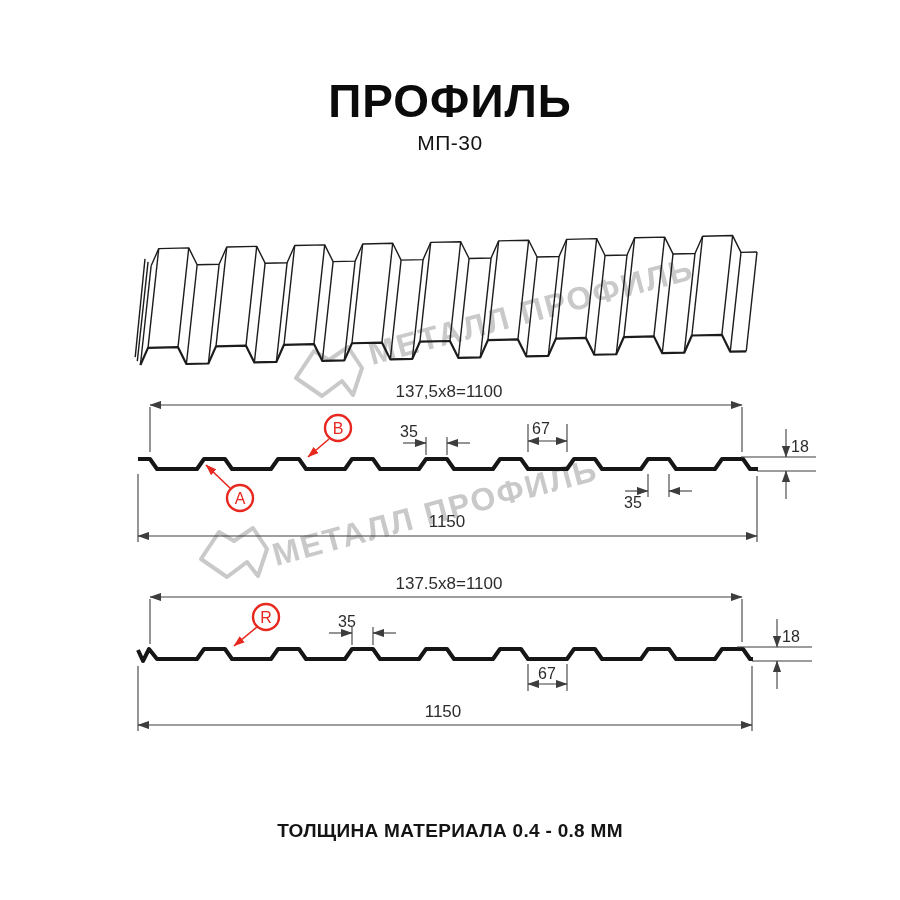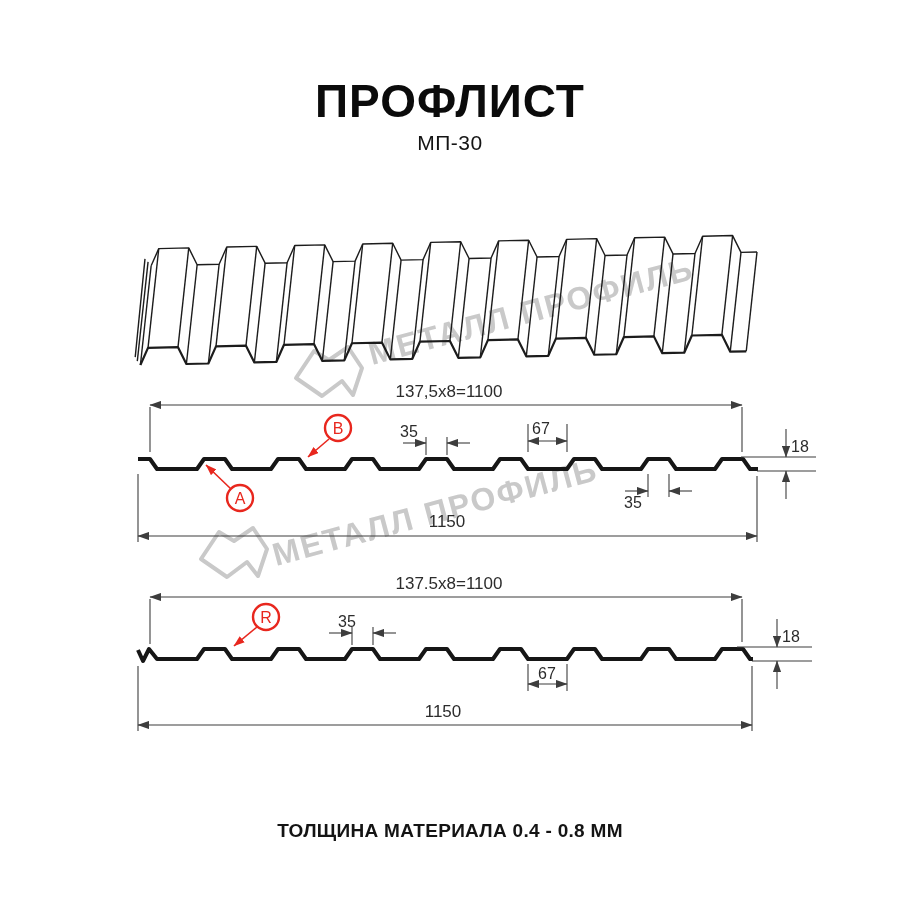--- a/index.html
+++ b/index.html
@@ -23,21 +23,21 @@
   .redletter{font-family:"Liberation Sans",sans-serif;font-size:16px;font-weight:500;fill:#e8271e;}
   .wmlogo{stroke:#c9c9c9;stroke-width:4;fill:none;stroke-linejoin:round;}
   .wmtext{font-family:"Liberation Sans",sans-serif;font-size:32px;font-weight:700;
           letter-spacing:2px;fill:#c9c9c9;}
 </style>
 </head>
 <body>
 
 <div class="canvas">
 
-  <div class="page-title">ПРОФЛИСТ</div>
+  <div class="page-title">ПРОФИЛЬ</div>
   <div class="page-subtitle">МП-30</div>
 
   <svg class="drawing" width="900" height="900" viewBox="0 0 900 900">
     <defs>
       <marker id="arr" viewBox="0 0 10 7" refX="9.5" refY="3.5" markerWidth="11" markerHeight="8" orient="auto-start-reverse">
           <path d="M0,0 L10,3.5 L0,7 z" fill="#3d3d3d"></path>
         </marker>
       <marker id="arrR" viewBox="0 0 10 7" refX="9.5" refY="3.5" markerWidth="7" markerHeight="5" orient="auto-start-reverse">
           <path d="M0,0 L10,3.5 L0,7 z" fill="#e8271e"></path>
         </marker>

